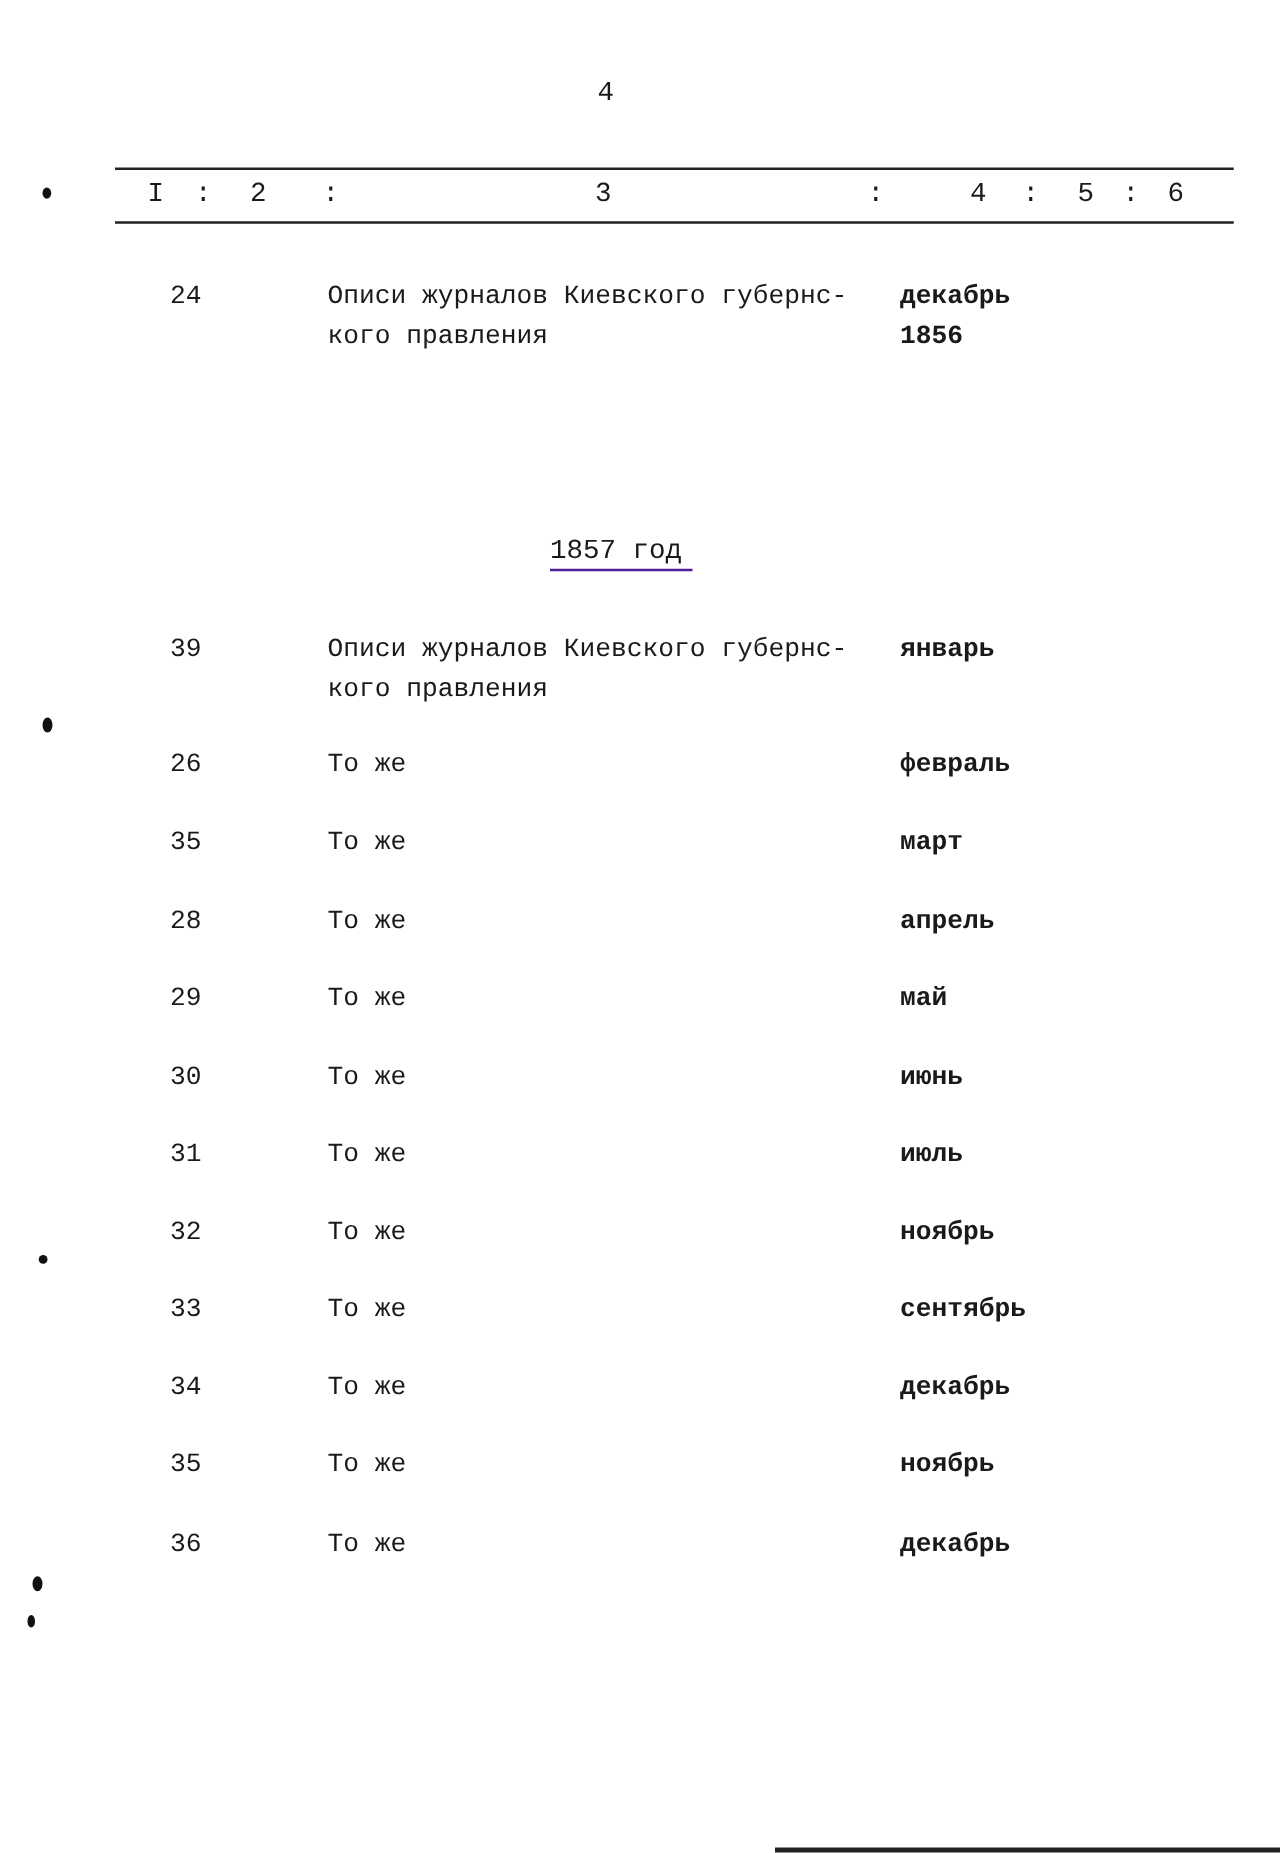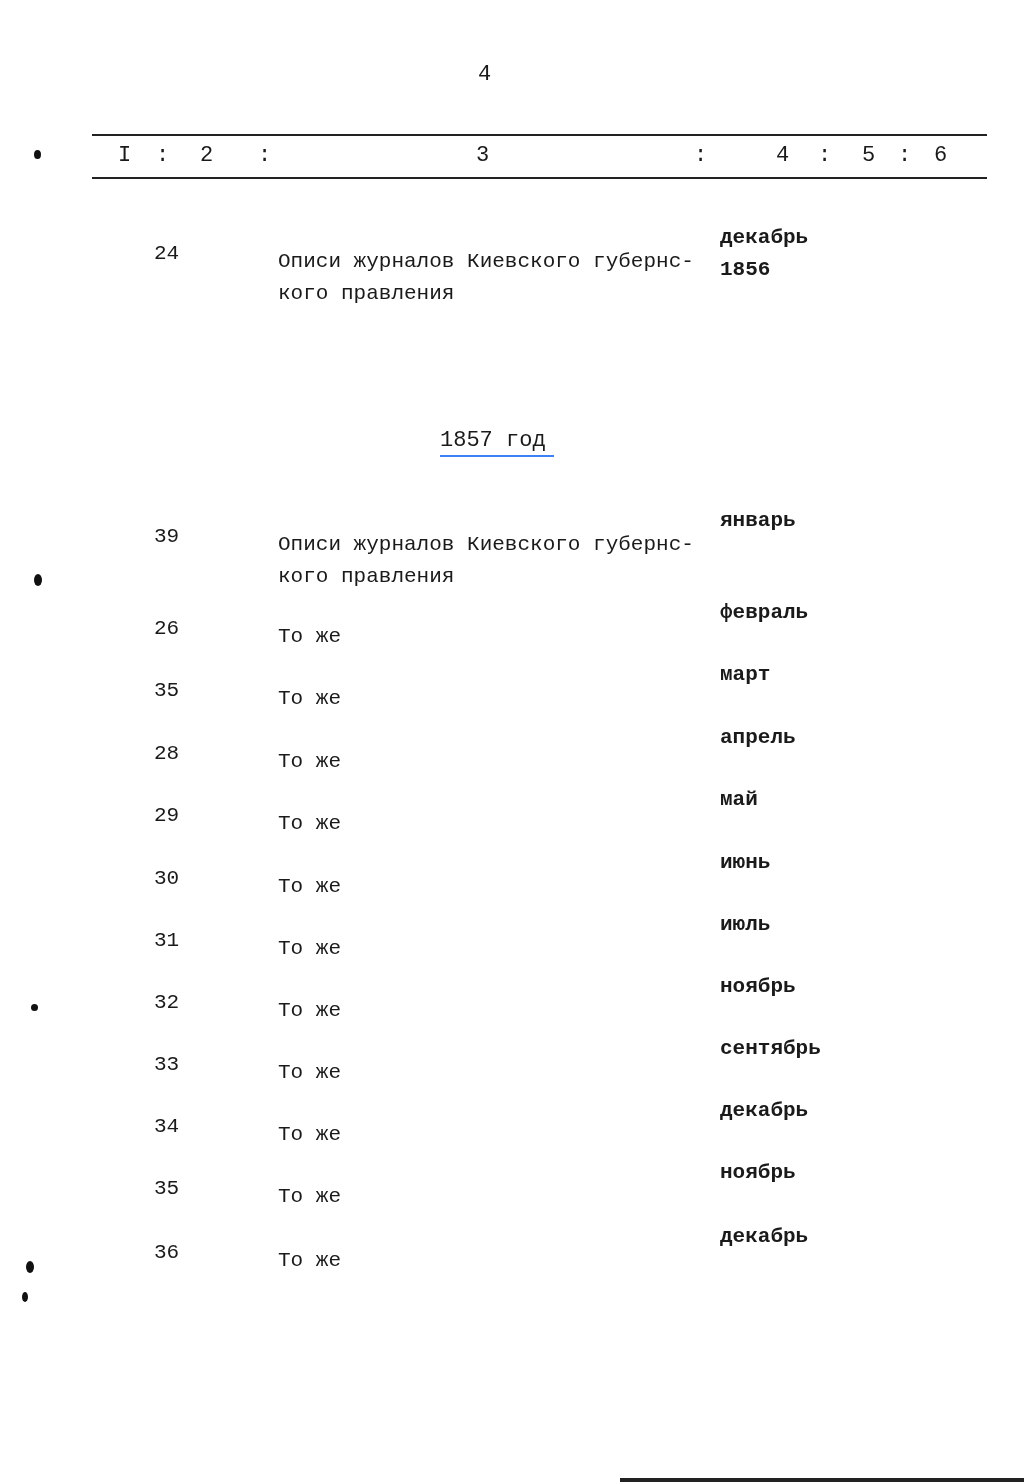--- a/index.html
+++ b/index.html
@@ -44,46 +44,44 @@
     }
     .entry {
       position: absolute;
       left: 0;
       width: 1024px;
       font-size: 21px;
       line-height: 32px;
     }
     .entry .num {
       position: absolute;
-      left: 154px;
+      left: 136px;
       top: 0;
-      margin-top: 16px;
     }
     .entry .title {
       position: absolute;
-      left: 278px;
+      left: 262px;
       top: 0;
       width: 440px;
       white-space: pre-line;
-      margin-top: 24px;
     }
     .entry .date {
       position: absolute;
       left: 720px;
       top: 0;
       white-space: pre-line;
       font-weight: bold;
     }
     .year-heading {
       position: absolute;
       left: 440px;
       top: 428px;
       font-size: 22px;
       padding-bottom: 2px;
-      border-bottom: 2px solid #3b82f6;
+      border-bottom: 2px solid #4c1d95;
       width: 114px;
     }
     .speck {
       position: absolute;
       background: #111;
       border-radius: 50%;
     }
     .bottom-bar {
       position: absolute;
       left: 620px;

